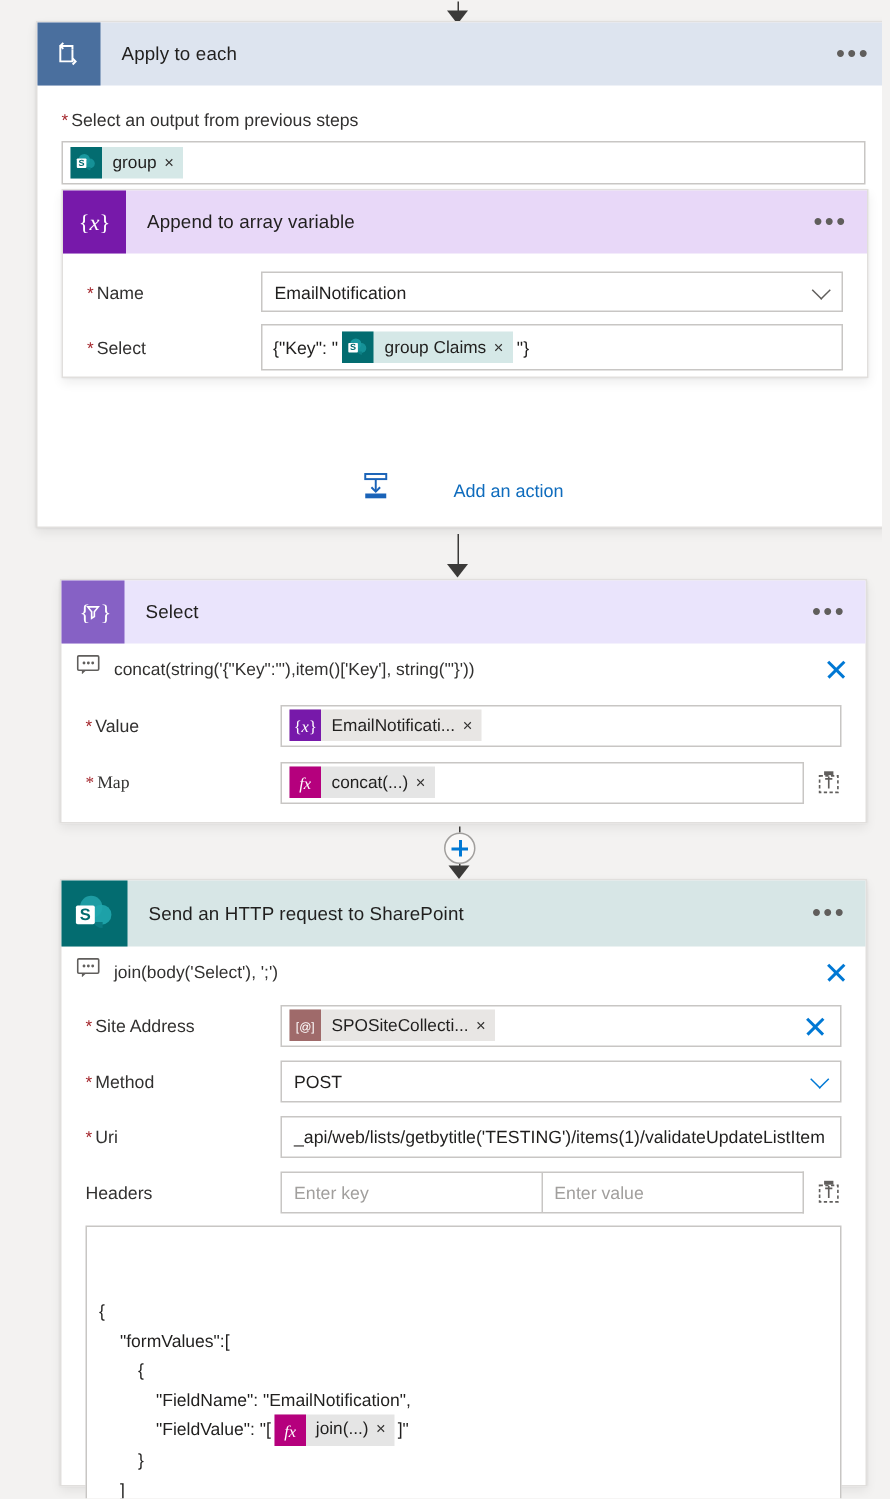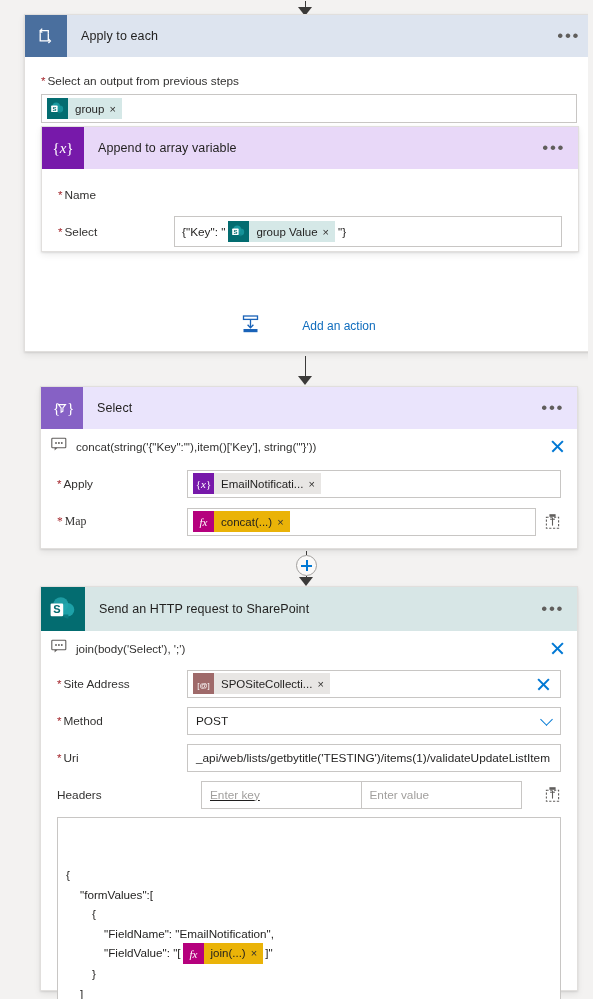--- a/index.html
+++ b/index.html
@@ -176,21 +176,21 @@
   .token-x {
     font-size: 11px;
     color: #323130;
     padding-right: 6px;
     cursor: pointer;
   }
   .tk-sp   { background: #d5e8e7; }
   .tk-sp   .token-ico { background: #036c70; }
   .tk-var  { background: #e8e6e4; }
   .tk-var  .token-ico { background: #7719aa; }
-  .tk-fx   { background: #eab308; }
+  .tk-fx   { background: #e5e5e5; }
   .tk-fx   .token-ico { background: #b5007d; font-style: italic; font-size: 11px; }
   .tk-at   { background: #e8e6e4; }
   .tk-at   .token-ico { background: #9f6a6a; font-size: 8px; }
 
   
   .comment {
     display: flex;
     align-items: center;
     height: 34px;
     padding: 0 10px 0 2px;
@@ -311,36 +311,40 @@
           <svg width="26" height="18" viewBox="0 0 26 18">
             <text x="13" y="14" font-family="Liberation Serif, serif" font-size="15" fill="#ffffff" text-anchor="middle">{<tspan font-style="italic">x</tspan>}</text>
           </svg>
         </div>
         <div class="card-title">Append to array variable</div>
         <div class="ellipsis-btn">•••</div>
       </div>
       <div class="card-body" style="padding:9px 16px 0 16px;">
         <div class="row">
           <div class="row-label req" style="width:116px;flex:0 0 116px;">Name</div>
+          <div class="field" style="height:26px;">
+            <span>EmailNotification</span>
+            <span class="chevron chevron-grey"></span>
+          </div>
         </div>
         <div class="row" style="align-items:flex-start;margin-top:5px;">
           <div class="row-label req" style="width:116px;flex:0 0 116px;padding-top:9px;">Select</div>
           <div class="field" style="min-height:31px;padding-left:7px;">
             <span>{"Key": "</span>
             <span class="token tk-sp" style="margin:0 3px;">
               <span class="token-ico">
                 <svg width="15" height="15" viewBox="0 0 15 15">
                   <circle cx="6.2" cy="5.3" r="3.7" fill="#1a9ba1" opacity="0.95"></circle>
                   <circle cx="9.8" cy="8" r="3.4" fill="#1a9ba1" opacity="0.8"></circle>
                   <path d="M7.2 10.4a3.4 3.4 0 0 0 3.1 2.1V10.4z" fill="#0d7f85"></path>
                   <rect x="1.2" y="4.6" width="6.4" height="6.4" rx="0.6" fill="#ffffff"></rect>
                   <text x="4.4" y="9.5" font-family="Liberation Sans, sans-serif" font-size="6" font-weight="bold" fill="#036c70" text-anchor="middle">S</text>
                 </svg>
               </span>
-              <span class="token-text">group Value</span>
+              <span class="token-text">group Claims</span>
               <span class="token-x">×</span>
             </span>
             <span>"}</span>
           </div>
         </div>
       </div>
     </div>
 
     <div class="add-action" style="position:absolute; left:0; right:0; top:300px;gap:43px;">
       <span>
@@ -384,21 +388,21 @@
             <circle cx="10.8" cy="6" r="0.95" fill="#605e5c"></circle>
           </svg>
         </span>
         <span class="comment-text">concat(string('{"Key":"'),item()['Key'], string('"}'))</span>
         <span class="close-x"></span>
       </div>
     </div>
 
     <div class="card-body" style="padding:4px 16px 0 16px;">
       <div class="row">
-        <div class="row-label req" style="width:130px;flex:0 0 130px;">Apply</div>
+        <div class="row-label req" style="width:130px;flex:0 0 130px;">Value</div>
         <div class="field" style="height:28px;padding-left:5px;">
           <span class="token tk-var">
             <span class="token-ico">
               <svg width="19" height="14" viewBox="0 0 19 14">
                 <text x="9.5" y="11" font-family="Liberation Serif, serif" font-size="11" fill="#ffffff" text-anchor="middle">{<tspan font-style="italic">x</tspan>}</text>
               </svg>
             </span>
             <span class="token-text">EmailNotificati...</span>
             <span class="token-x">×</span>
           </span>
@@ -493,24 +497,24 @@
         </div>
       </div>
 
       <div class="row" style="margin-top:4px;">
         <div class="row-label req" style="width:130px;flex:0 0 130px;">Uri</div>
         <div class="field" style="height:28px;">
           <span>_api/web/lists/getbytitle('TESTING')/items(1)/validateUpdateListItem</span>
         </div>
       </div>
 
-      <div class="row" style="margin-top:4px;gap:14px;">
+      <div class="row" style="margin-top:4px;">
         <div class="row-label" style="width:130px;flex:0 0 130px;">Headers</div>
         <div class="kv-row" style="flex:1 1 auto;">
-          <div class="field" style="height:28px;flex:1 1 50%;text-decoration:underline;">
+          <div class="field" style="height:28px;flex:1 1 50%;">
             <span class="placeholder">Enter key</span>
           </div>
           <div class="field" style="height:28px;flex:1 1 50%;text-align:center;">
             <span class="placeholder">Enter value</span>
           </div>
         </div>
         <div class="hdr-tool">
           <svg width="17" height="17" viewBox="0 0 17 17">
             <rect x="2.4" y="4.2" width="12.2" height="11" fill="none" stroke="#605e5c" stroke-width="1.1" stroke-dasharray="2.2 1.6"></rect>
             <rect x="5.4" y="1.2" width="6.2" height="2.6" fill="#605e5c"></rect>

